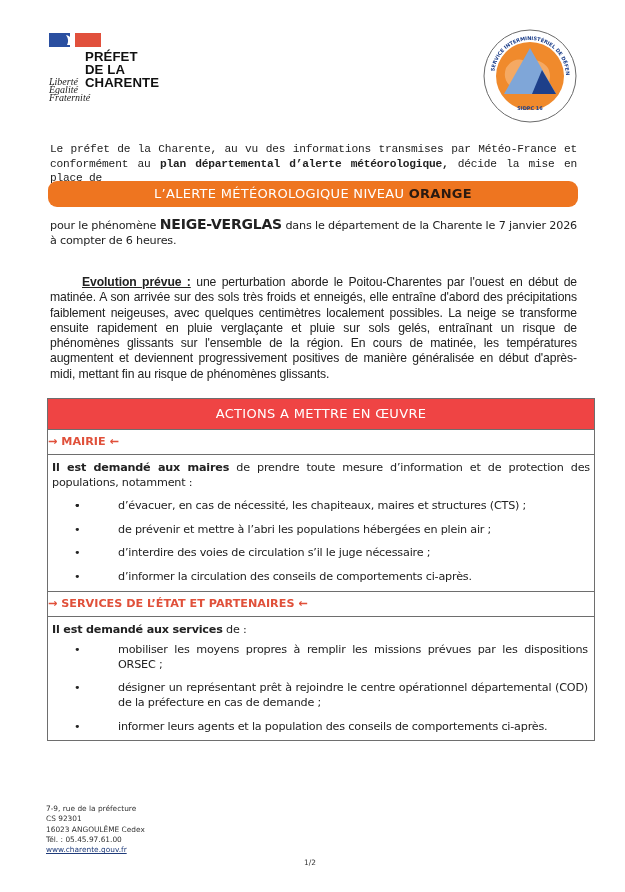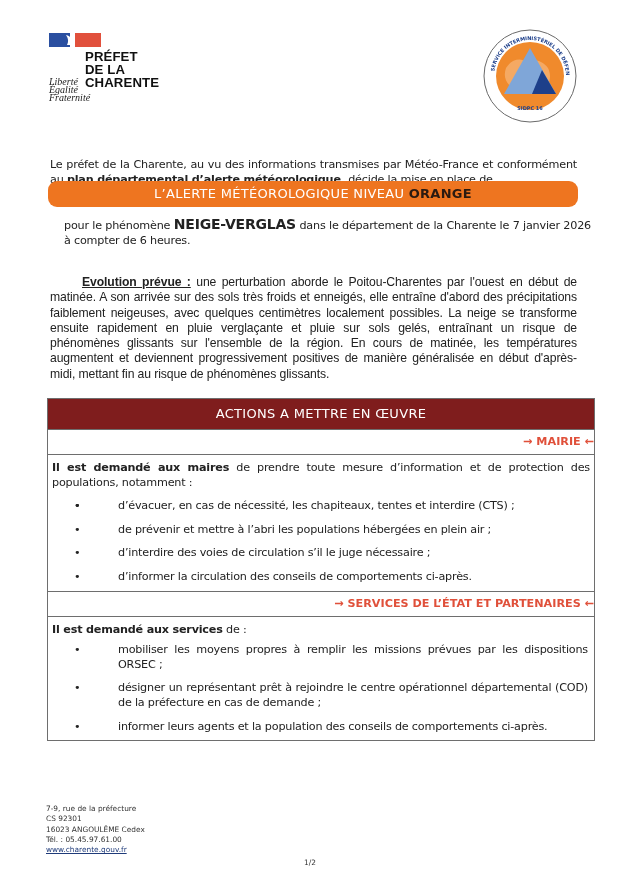--- a/index.html
+++ b/index.html
@@ -13,35 +13,35 @@
                   font-size: 13.2px; line-height: 13px; color: #111; letter-spacing: 0.1px; margin-left: 36px; }
   .motto { left: 49px; top: 78px; font-family: "Liberation Serif", serif; font-style: italic;
            font-size: 10px; line-height: 8px; color: #222; }
 
   .sidpc-logo { left: 482px; top: 28px; width: 96px; height: 96px; }
 
   
   .para { left: 50px; width: 527px; font-size: 11.2px; line-height: 14.6px; text-align: justify;
           font-family: "DejaVu Sans", sans-serif; color: #222; letter-spacing: -0.2px; }
   .para b { font-weight: 700; }
-  .intro { top: 158px; }
+  .intro { top: 142px; font-family: Liberation Mono, monospace; }
   .alert-banner { left: 48px; top: 181px; width: 530px; height: 26px; background: #ee7520;
                   border-radius: 9px; color: #ffffff; text-align: center;
                   font-size: 13px; line-height: 26px; letter-spacing: 0.3px; }
   .alert-banner .level { color: #2a1a10; font-weight: 700; }
-  .phenom { top: 217px; margin-left: 14px; }
+  .phenom { top: 217px; }
   .phenom .neige { font-weight: 700; font-size: 14px; color: #222; }
   .evolution { top: 275px; font-family: "Liberation Sans", sans-serif; font-size: 12.2px; line-height: 15.3px; letter-spacing: -0.1px; }
   .evolution .ev-label { font-weight: 700; text-decoration: underline; padding-left: 32px; }
 
   
   .actions { left: 47px; top: 398px; width: 546px; border: 1px solid #6e6e6e; }
-  .actions-header { background: #7f1d1d; color: #fff; text-align: center; height: 30px;
+  .actions-header { background: #ef4444; color: #fff; text-align: center; height: 30px;
                     line-height: 30px; font-size: 13px; letter-spacing: 0.3px; border-bottom: 1px solid #6e6e6e; }
-  .sub-header { text-align: right; color: #e0503a; font-weight: 700; font-size: 11.2px;
+  .sub-header { text-align: left; color: #e0503a; font-weight: 700; font-size: 11.2px;
                 height: 24px; line-height: 24px; border-bottom: 1px solid #6e6e6e; }
   .sub-header.bt { border-top: 1px solid #6e6e6e; }
   .cell { padding: 6px 4px 4px 4px; font-size: 11.2px; line-height: 14.6px; color: #222;
           text-align: justify; letter-spacing: -0.2px; }
   .cell b { font-weight: 700; }
   .cell ul { list-style: none; margin: 6px 0 0 0; padding: 0; }
   .cell li { position: relative; padding-left: 66px; margin-bottom: 9px; padding-right: 2px; }
   .cell li .bullet { position: absolute; left: 22px; top: 0; }
 
   
@@ -99,21 +99,21 @@
 </div>
 
 <div class="abs actions">
   <div class="actions-header">ACTIONS A METTRE EN ŒUVRE</div>
 
   <div class="sub-header">→ MAIRIE ←</div>
   <div class="cell">
     <b>Il est demandé aux maires</b><span> de prendre toute mesure d’information et de protection des populations, notamment :</span>
     <ul>
       <li><span class="bullet">•</span></li>
-      <li><span class="bullet">•</span><span>d’évacuer, en cas de nécessité, les chapiteaux, tentes et interdire (CTS) ;</span></li>
+      <li><span class="bullet">•</span><span>d’évacuer, en cas de nécessité, les chapiteaux, maires et structures (CTS) ;</span></li>
       <li><span class="bullet">•</span><span>de prévenir et mettre à l’abri les populations hébergées en plein air ;</span></li>
       <li><span class="bullet">•</span><span>d’interdire des voies de circulation s’il le juge nécessaire ;</span></li>
       <li style="margin-bottom:2px"><span class="bullet">•</span><span>d’informer la circulation des conseils de comportements ci-après.</span></li>
     </ul>
   </div>
 
   <div class="sub-header bt">→ SERVICES DE L’ÉTAT ET PARTENAIRES ←</div>
   <div class="cell">
     <b>Il est demandé aux services</b><span> de :</span>
     <ul>

